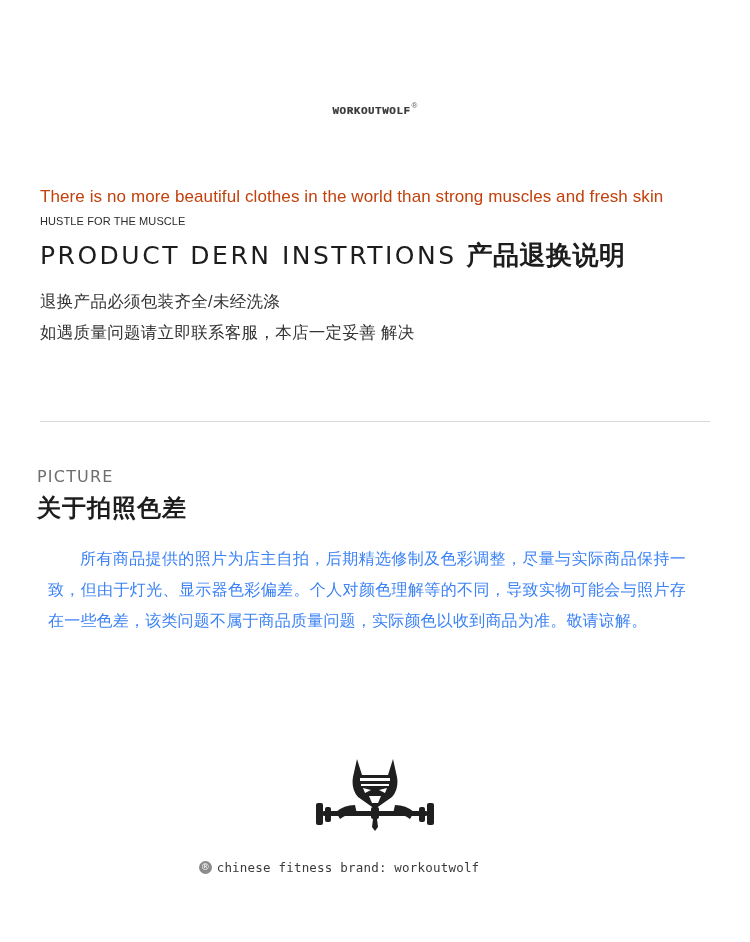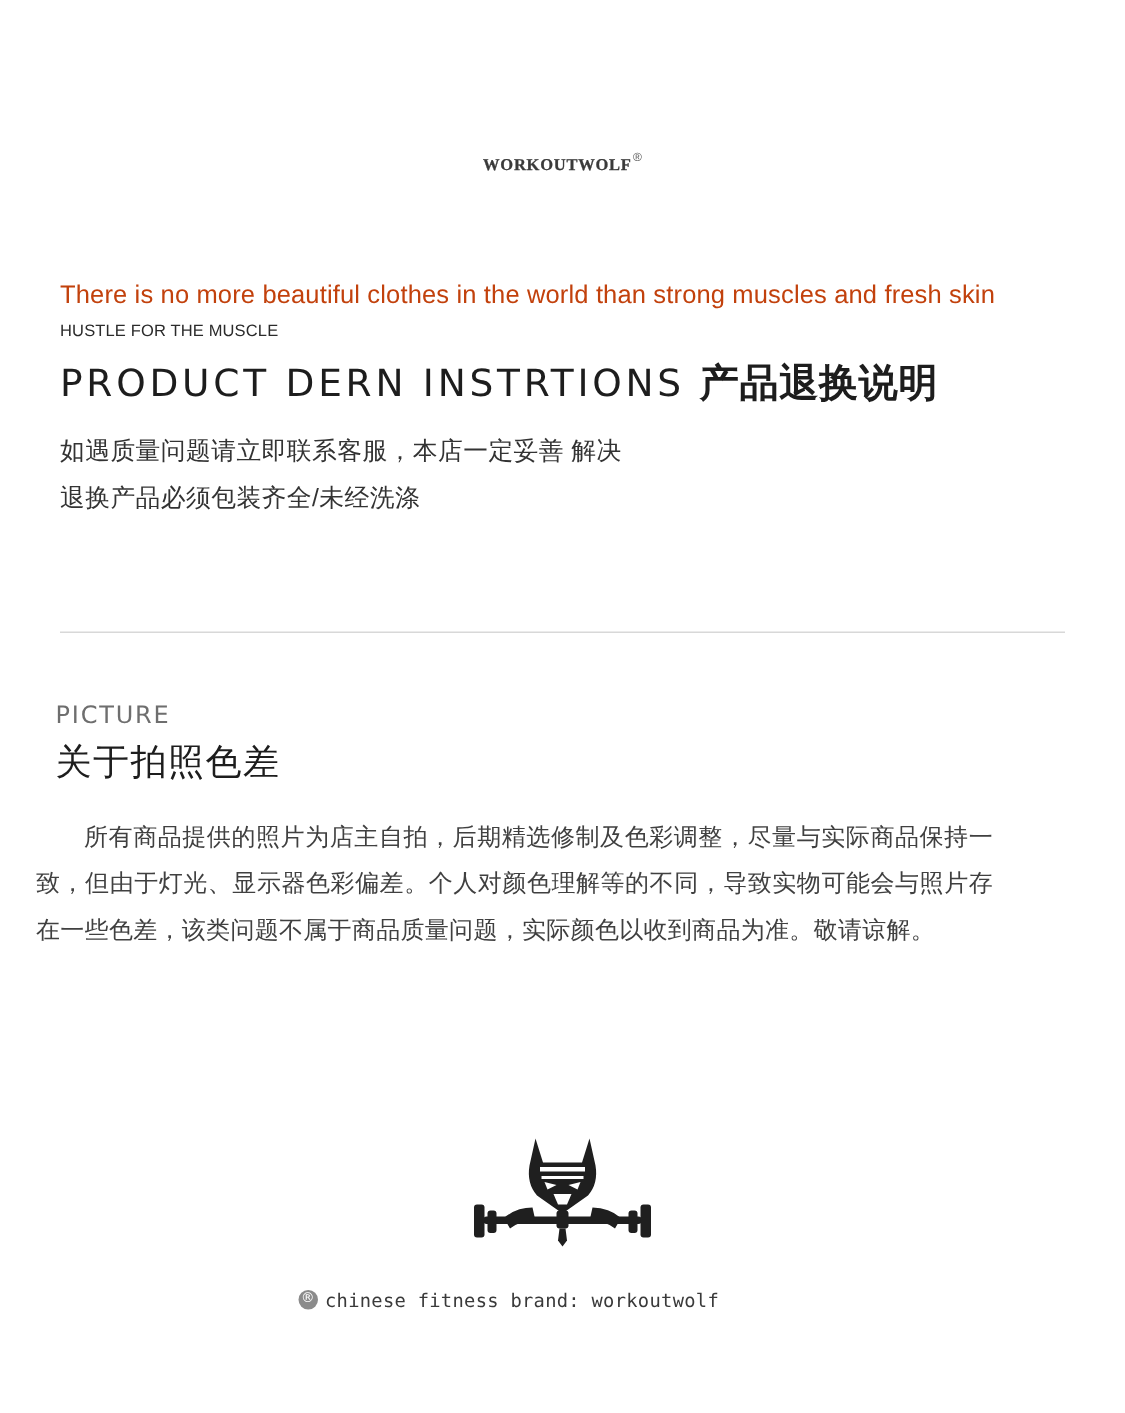--- a/index.html
+++ b/index.html
@@ -26,21 +26,21 @@
   
   .top-logo {
     position: absolute;
     top: 100px;
     left: 0;
     width: 750px;
     text-align: center;
   }
   .top-logo .wordmark {
     display: inline-block;
-    font-family: Liberation Serif, serif;
+    font-family: Liberation Mono, monospace;
     font-size: 11px;
     font-weight: bold;
     letter-spacing: 0.5px;
     color: #3a3a3a;
     text-align: center;
     -webkit-text-stroke: 0.2px #3a3a3a;
   }
   .top-logo .reg {
     display: inline-block;
     font-size: 8px;
@@ -126,33 +126,33 @@
     font-family: "DejaVu Sans", sans-serif;
     font-size: 16px;
     letter-spacing: 1.2px;
     color: #6e6e6e;
   }
   .section-title {
     position: absolute;
     top: 492px;
     left: 37px;
     font-size: 24px;
-    font-weight: normal;
+    font-weight: bold;
     color: #1d1d1d;
     letter-spacing: 1px;
   }
 
   .body-copy {
     position: absolute;
     top: 543px;
-    left: 24px;
+    left: 48px;
     width: 638px;
     font-size: 16px;
     line-height: 31px;
-    color: #404040;
+    color: #3b82f6;
     text-align: justify;
     text-indent: 2em;
     letter-spacing: 0.2px;
   }
 
   
   .wolf-mark {
     position: absolute;
     top: 755px;
     left: 0;
@@ -206,22 +206,22 @@
   <div class="intro">
     <div class="line1">There is no more beautiful clothes in the world than strong muscles and fresh skin</div>
     <div class="line2">HUSTLE FOR THE MUSCLE</div>
   </div>
 
   <div class="main-heading">
     <span class="en">PRODUCT DERN INSTRTIONS</span><span class="cn">产品退换说明</span>
   </div>
 
   <div class="policy">
+    <div class="p">退换产品必须包装齐全/未经洗涤</div>
     <div class="p">如遇质量问题请立即联系客服，本店一定妥善 解决</div>
-    <div class="p">退换产品必须包装齐全/未经洗涤</div>
   </div>
 
   <div class="divider"></div>
 
   <div class="section-label">PICTURE</div>
   <div class="section-title">关于拍照色差</div>
   <div class="body-copy">所有商品提供的照片为店主自拍，后期精选修制及色彩调整，尽量与实际商品保持一致，但由于灯光、显示器色彩偏差。个人对颜色理解等的不同，导致实物可能会与照片存在一些色差，该类问题不属于商品质量问题，实际颜色以收到商品为准。敬请谅解。</div>
 
   <div class="wolf-mark">
     <svg width="150" height="80" viewBox="0 0 150 80" xmlns="http://www.w3.org/2000/svg" aria-hidden="true">

